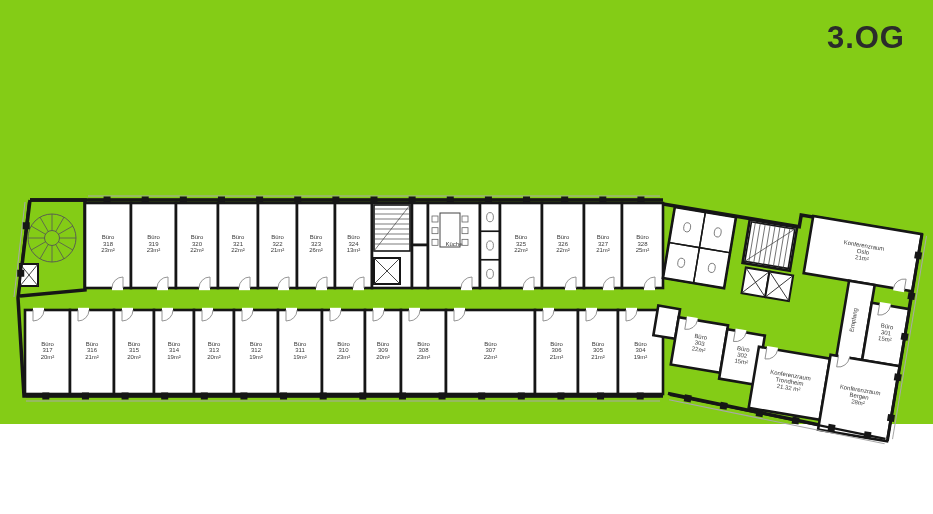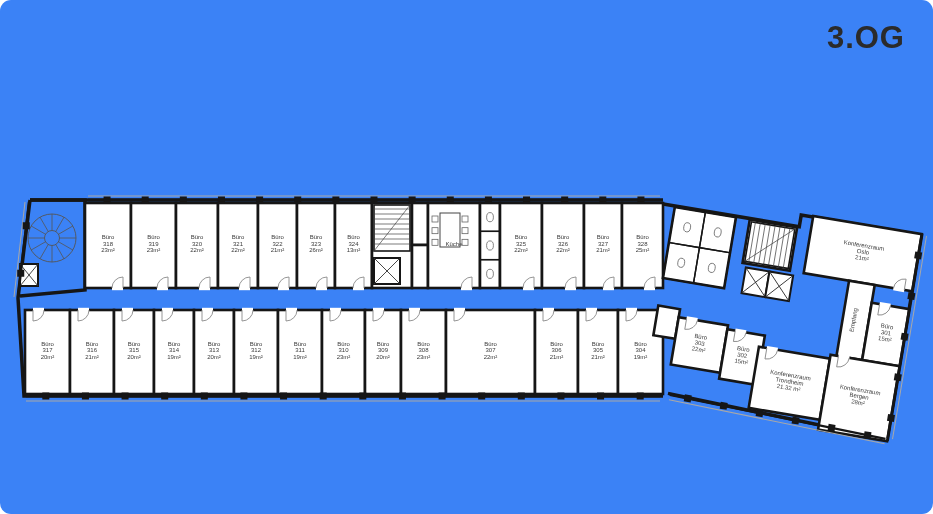--- a/index.html
+++ b/index.html
@@ -1,17 +1,17 @@
 <!DOCTYPE html>
 <html><head>
 <meta charset="utf-8">
 <style>
   html,body{margin:0;padding:0;background:#ffffff;}
   body{width:933px;height:514px;overflow:hidden;font-family:"Liberation Sans",sans-serif;}
-  #stage{position:relative;width:933px;height:514px;background:#3b82f6;border-radius:11px;}
+  #stage{position:relative;width:933px;height:424px;background:#84cc16;}
   #floor-title{position:absolute;top:20px;right:28px;font-size:31px;font-weight:800;
     letter-spacing:1px;color:#2b2b2b;font-family:"Liberation Sans",sans-serif;}
   svg{position:absolute;left:0;top:0;}
   text{font-family:"Liberation Sans",sans-serif;fill:#3a3a3a;}
 </style>
 </head>
 <body>
 
 <div id="stage">
   <div id="floor-title">3.OG</div>

